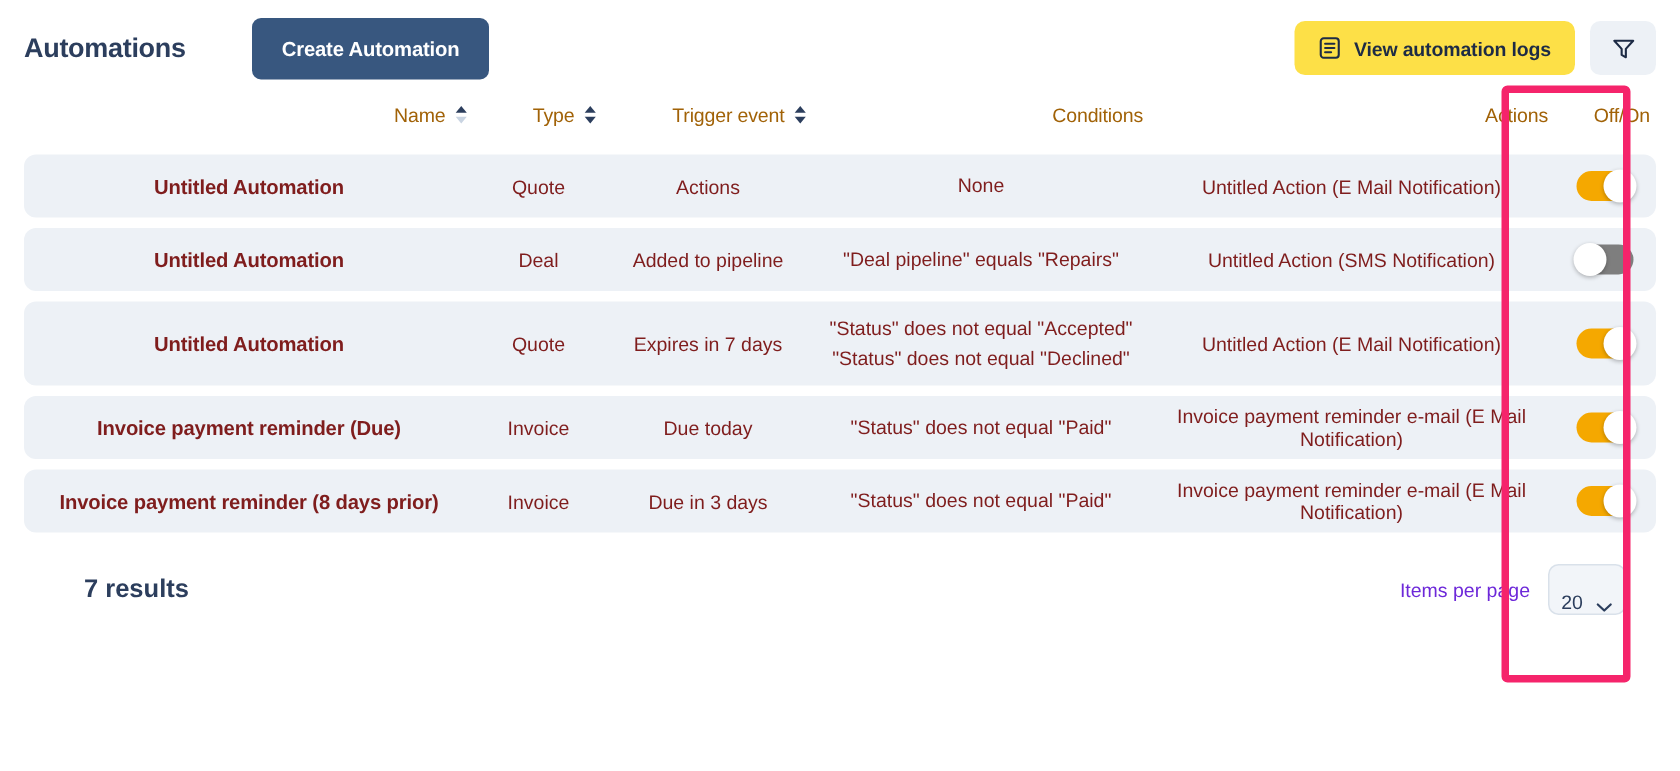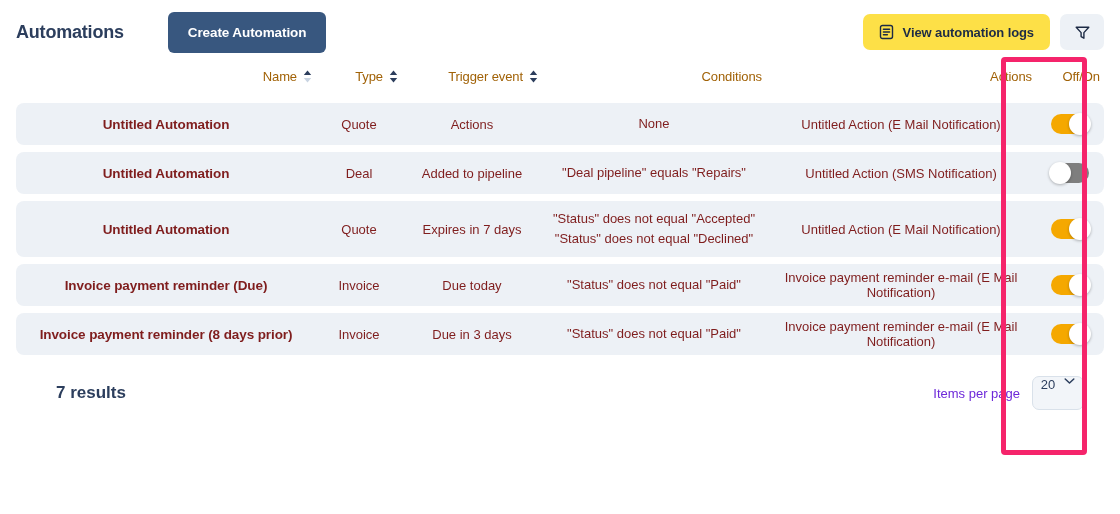--- a/index.html
+++ b/index.html
@@ -180,21 +180,21 @@
     color: #2c3e5d;
   }
   .footer-spacer { flex: 1; }
   .per-page-label {
     font-size: 13px;
     color: #6d28d9;
     margin-right: 12px;
   }
   .per-page-select {
     display: inline-flex;
-    align-items: flex-start;
+    align-items: flex-end;
     justify-content: center;
     gap: 9px;
     background: #f2f5f9;
     border: 1px solid #d9e1ea;
     border-radius: 7px;
     width: 52px;
     height: 34px;
     font-size: 13px;
     color: #2c3e5d;
     cursor: pointer;

